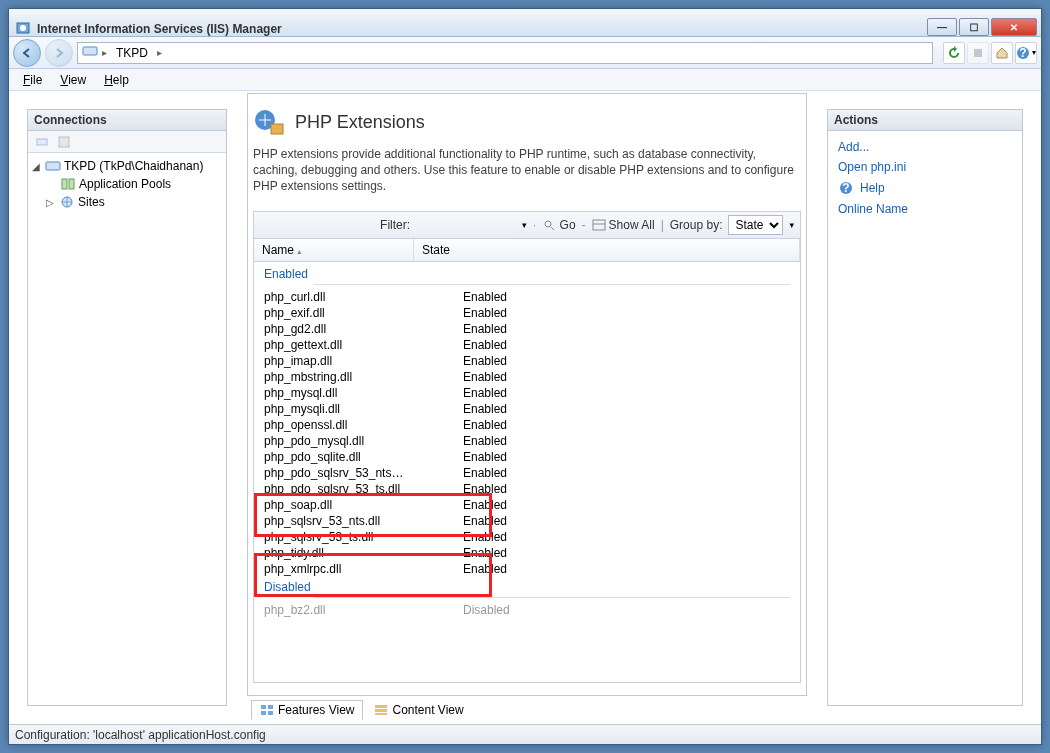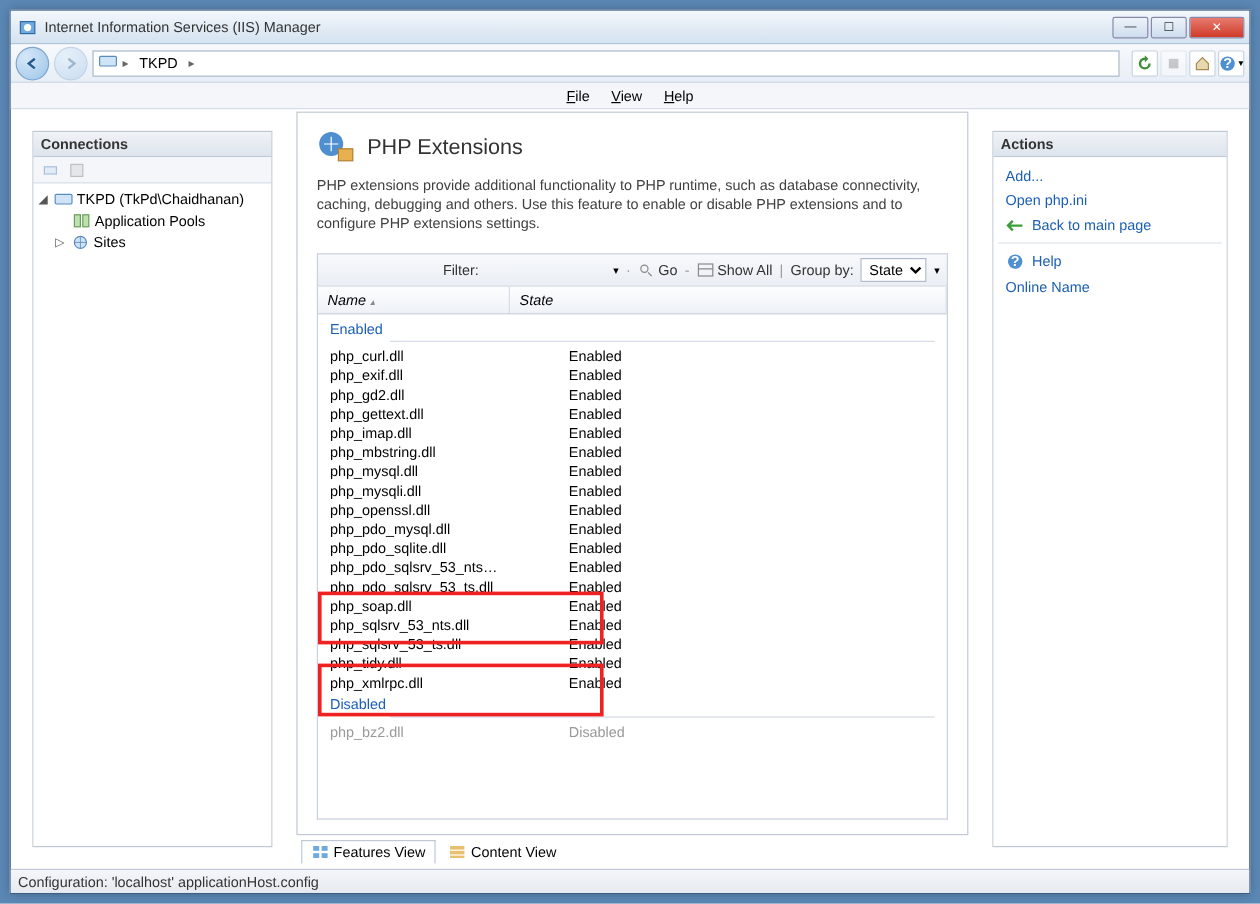--- a/index.html
+++ b/index.html
@@ -1,69 +1,69 @@
 <!DOCTYPE html>
 <html><head>
 <meta charset="utf-8">
 <style>
 * { box-sizing: border-box; margin: 0; padding: 0; font-family: "Segoe UI", Tahoma, sans-serif; font-size: 12px; }
 body { background: #5b87b5; padding: 8px; }
 .window { width: 1034px; height: 737px; background: #fff; border: 1px solid #3b5e83; box-shadow: 0 0 8px rgba(0,0,0,0.3); display: flex; flex-direction: column; }
-.titlebar { height: 28px; background: linear-gradient(to bottom, #f4f8fc 0%, #e3ecf5 50%, #d4e2f0 100%); border-bottom: 1px solid #a0b8d0; display: flex; align-items: center; padding: 0 4px 0 6px; }
+.titlebar { height: 28px; background: linear-gradient(to bottom, #f4f8fc 0%, #e3ecf5 50%, #d4e2f0 100%); border-bottom: 1px solid #a0b8d0; display: flex; align-items: flex-end; padding: 0 4px 0 6px; font-weight: bold; }
 .titlebar .app-icon { width: 16px; height: 16px; margin-right: 6px; display: inline-flex; align-items: center; justify-content: center; }
 .titlebar .title { flex: 1; color: #333; }
 .win-buttons { display: flex; }
 .win-btn { width: 30px; height: 18px; margin-left: 2px; border: 1px solid #88a; border-radius: 2px; display: flex; align-items: center; justify-content: center; font-size: 10px; cursor: pointer; }
 .win-min, .win-max { background: linear-gradient(to bottom,#eef3fa,#cdddee); color:#333; }
 .win-close { background: linear-gradient(to bottom,#e77b6f,#cf3a27); color:#fff; width: 46px; }
 
 .navbar { height: 32px; background: linear-gradient(to bottom,#f7f9fc,#e8eef6); border-bottom: 1px solid #c0cde0; display:flex; align-items:center; padding: 0 4px; gap:4px; }
 .nav-arrow { width:28px; height:28px; border-radius:50%; border:1px solid #7fa5cc; background: radial-gradient(circle at 30% 30%, #d6e8f8, #9bc4e8); display:flex; align-items:center; justify-content:center; cursor:pointer; }
 .nav-arrow.disabled { opacity:0.4; cursor:default; }
 .breadcrumb { flex:1; height:22px; border:1px solid #a8b8c8; background:#fff; display:flex; align-items:center; padding:0 4px; gap:4px; }
 .breadcrumb .crumb { padding:2px 5px; cursor:pointer; }
 .breadcrumb .sep { color:#666; font-size:10px; }
 .nav-icons { display:flex; gap:2px; padding-left:6px; }
 .nav-ico { width:22px; height:22px; border:1px solid #c8d4e0; border-radius:2px; display:flex; align-items:center; justify-content:center; cursor:pointer; background:#fff; }
 .nav-ico.disabled { opacity:0.4; }
 
-.menubar { height:22px; background:#f4f6fa; border-bottom:1px solid #d8dee8; display:flex; align-items:center; padding:0 6px; gap:2px;justify-content:center; }
+.menubar { height:22px; background:#f4f6fa; border-bottom:1px solid #d8dee8; display:flex; align-items:center; padding:0 6px; gap:2px; }
 .menubar .mitem { padding:2px 8px; cursor:pointer; }
 .menubar .mitem span.ul { text-decoration: underline; }
 
 .body { flex:1; display:flex; min-height:0; }
 .panel { display:flex; flex-direction:column; border:1px solid #c0c8d4; margin:18px; }
 .panel-header { background: linear-gradient(to bottom,#f0f3f8,#dde4ec); border-bottom:1px solid #c0c8d4; padding:3px 6px; font-weight:bold; color:#333; }
 
 .left { width:200px; }
 .left-tb { height:22px; border-bottom:1px solid #d0d8e2; display:flex; align-items:center; padding:0 4px; gap:2px; background:#f4f6fa; }
 .left-tb .tb-ico { width:20px; height:20px; display:flex; align-items:center; justify-content:center; cursor:pointer; opacity:0.5; }
 .tree { flex:1; padding:4px 2px; background:#fff; overflow:auto; }
 .tree .node { display:flex; align-items:center; gap:3px; padding:1px 2px; cursor:pointer; white-space:nowrap; }
 .tree .indent0 { padding-left: 2px; }
 .tree .indent1 { padding-left: 30px; }
 .tree .expander { width:10px; font-size:10px; color:#555; }
 .tree .ico { width:16px; height:16px; display:inline-flex; align-items:center; justify-content:center; }
 
 .center { flex:1; display:flex; flex-direction:column; margin:2px; }
-.main-content { flex:1; border:1px solid #c0c8d4; background:#fff; padding:12px 16px; display:flex; flex-direction:column; min-height:0; }
+.main-content { flex:1; border:1px solid #c0c8d4; background:#fff; padding:12px 5px; display:flex; flex-direction:column; min-height:0; }
 .main-heading { display:flex; align-items:center; gap:10px; margin-bottom:8px; }
 .main-heading .big-icon { width:32px; height:32px; }
 .main-heading h1 { font-size:18px; font-weight:normal; color:#333; }
 .main-desc { color:#404040; line-height:1.35; margin-bottom:6px; }
 .filterbar { display:flex; align-items:center; gap:6px; border:1px solid #c8d0dc; background:linear-gradient(to bottom,#f7f9fc,#eaeef4); padding:3px 6px; margin-top:10px;justify-content:flex-end; }
 .filterbar input { border:none; background:transparent; width:100px; outline:none; }
 .filterbar .fblabel { color:#333; }
 .filterbar .sep { color:#999; }
 .filterbar .link { color:#333; cursor:pointer; display:flex; align-items:center; gap:3px; }
 .filterbar select { border:1px solid #b0bccb; background:#fff; padding:1px 2px; }
 
 .grid-wrap { flex:1; border:1px solid #c8d0dc; border-top:none; min-height:0; position:relative; display:flex; flex-direction:column; background:#fff;}
 .grid-head { display:flex; background:linear-gradient(to bottom,#fdfdfe,#eef2f7); border-bottom:1px solid #c8d0dc; }
-.grid-head .col { padding:4px 8px; border-right:1px solid #d6dde6;font-style:italic; }
+.grid-head .col { padding:4px 8px; border-right:1px solid #d6dde6; }
 .col-name { width:160px; }
 .col-state { flex:1; }
 .grid-body { flex:1; overflow-y:scroll; padding:2px 0; }
 .group-label { color:#1a5fb4; padding:3px 10px; }
 .group-line { border-top:1px solid #d6dde6; margin:0 10px 4px 60px; }
 .row { display:flex; padding:1px 0;gap:41px; }
 .row .c1 { width:160px; padding:0 10px; white-space:nowrap; overflow:hidden; text-overflow:ellipsis; }
 .row .c2 { flex:1; padding:0 8px; }
 .row.dis .c1, .row.dis .c2 { color:#999; }
 .hl-box { position:absolute; border:3px solid #e22; pointer-events:none; }
@@ -361,28 +361,20 @@
 
     <div class="panel right">
       <div class="panel-header">Actions</div>
       <div class="actions-body">
         <div class="action-item">
           <span>Add...</span>
         </div>
         <div class="action-item">
           <span>Open php.ini</span>
         </div>
-        <div class="action-item sep-below">
-          <span class="aicon">
-              <svg width="16" height="12">
-                <path d="M14 6H3M6 2 2 6l4 4" stroke="#3a9f3a" stroke-width="2" fill="none"></path>
-              </svg>
-            </span>
-          <span>Back to main page</span>
-        </div>
         <div class="action-item">
           <span class="aicon">
               <svg width="14" height="14">
                 <circle cx="7" cy="7" r="6" fill="#4f8fd0"></circle>
                 <text x="7" y="11" text-anchor="middle" fill="#fff" font-size="10" font-weight="bold">?</text>
               </svg>
             </span>
           <span>Help</span>
         </div>
         <div class="action-item">

